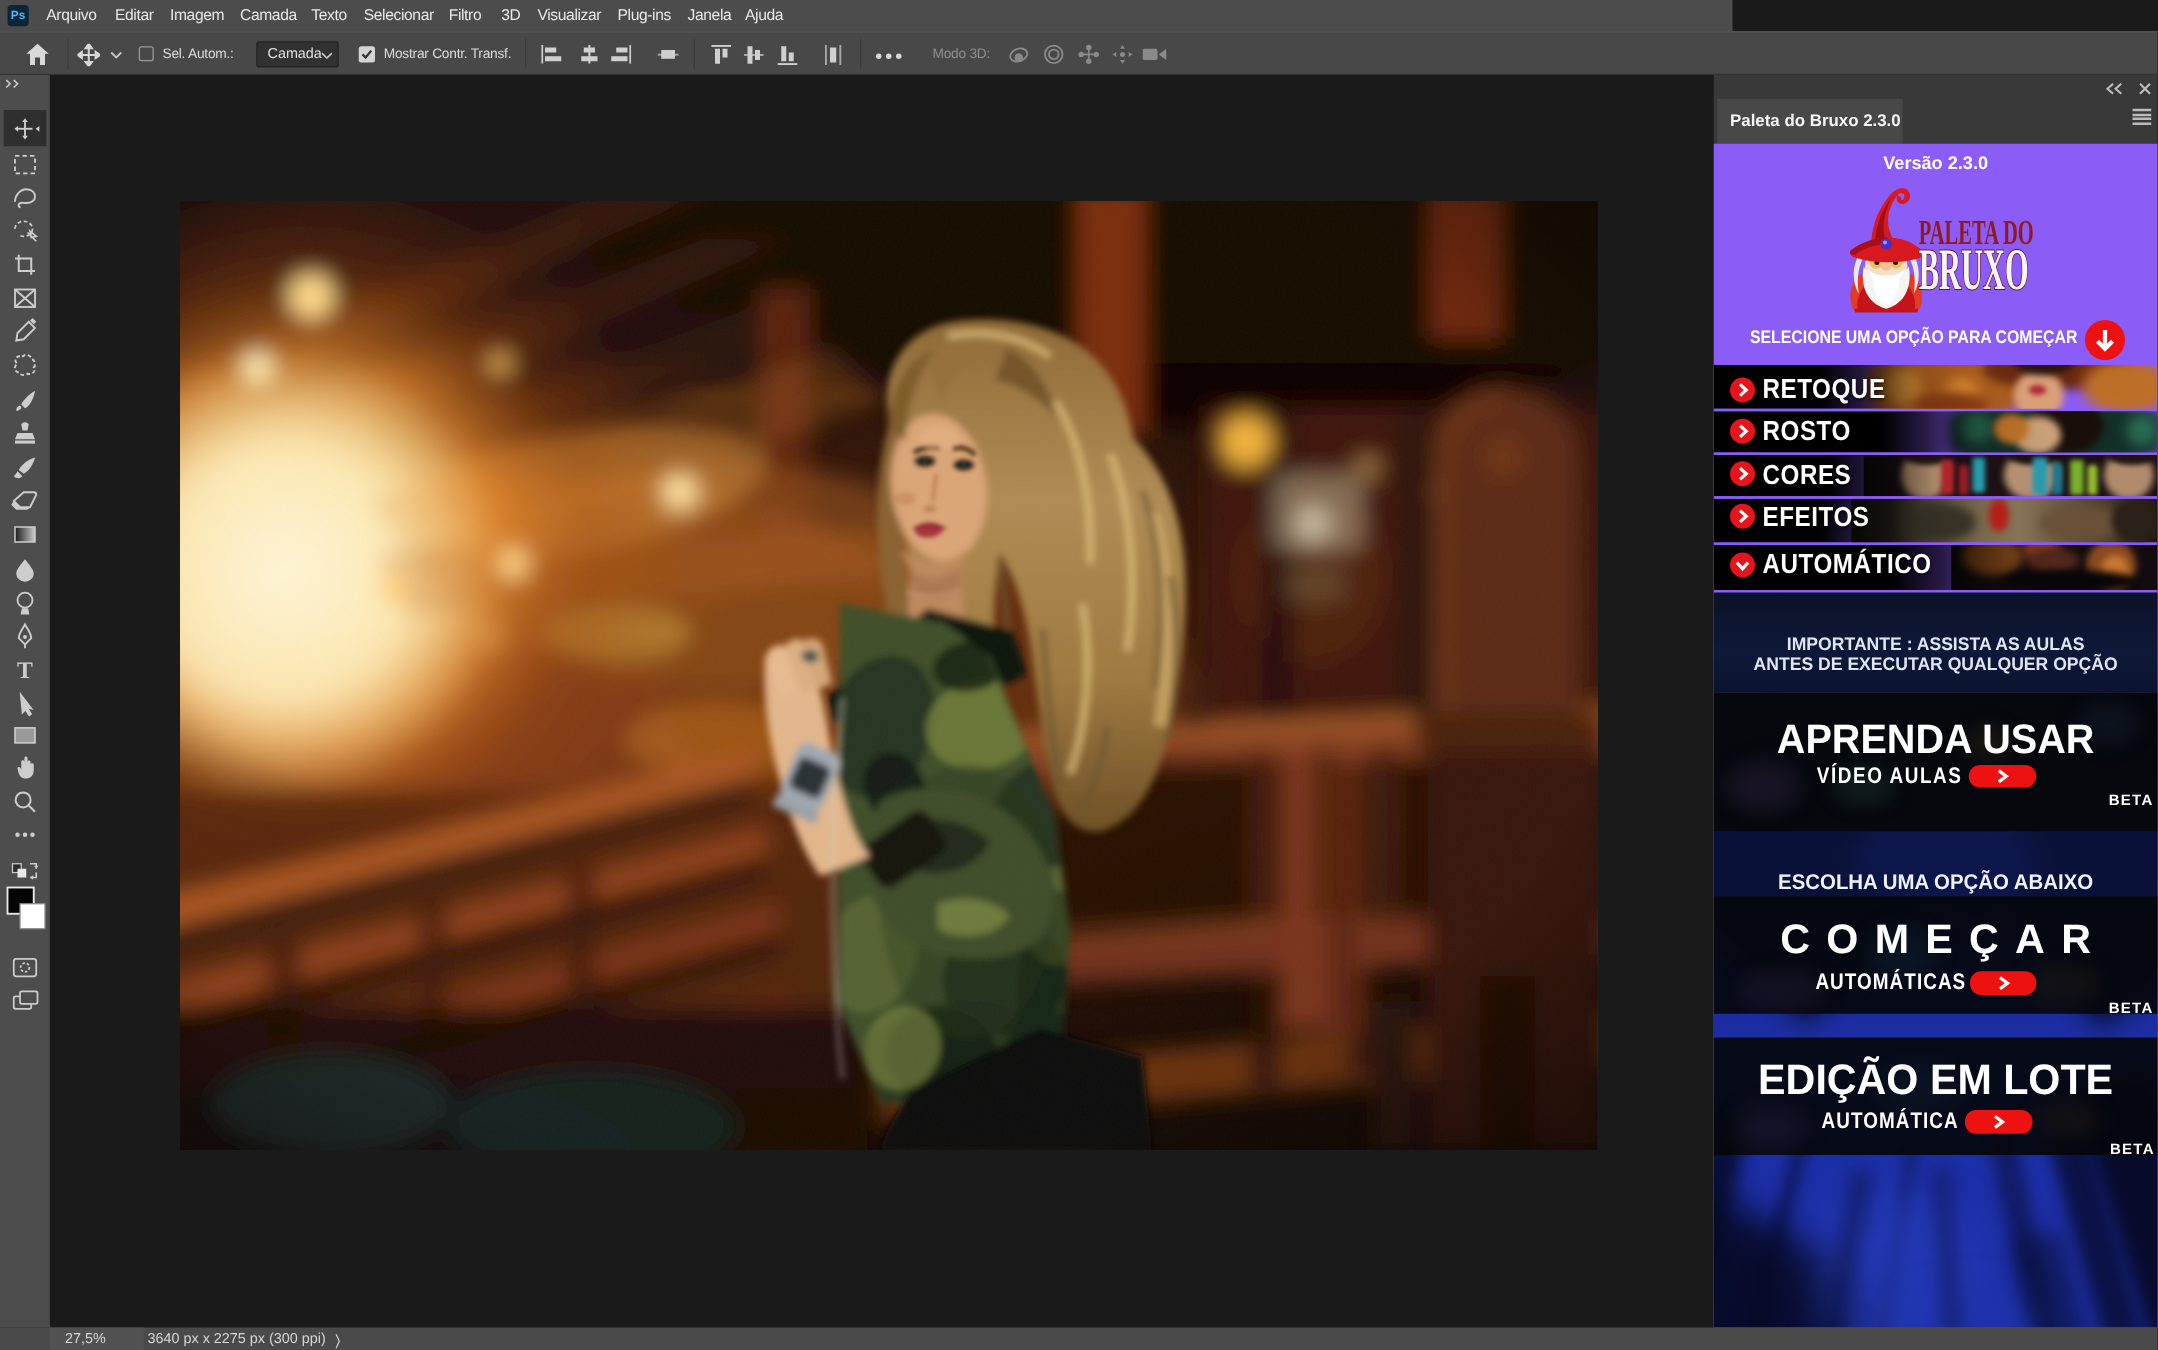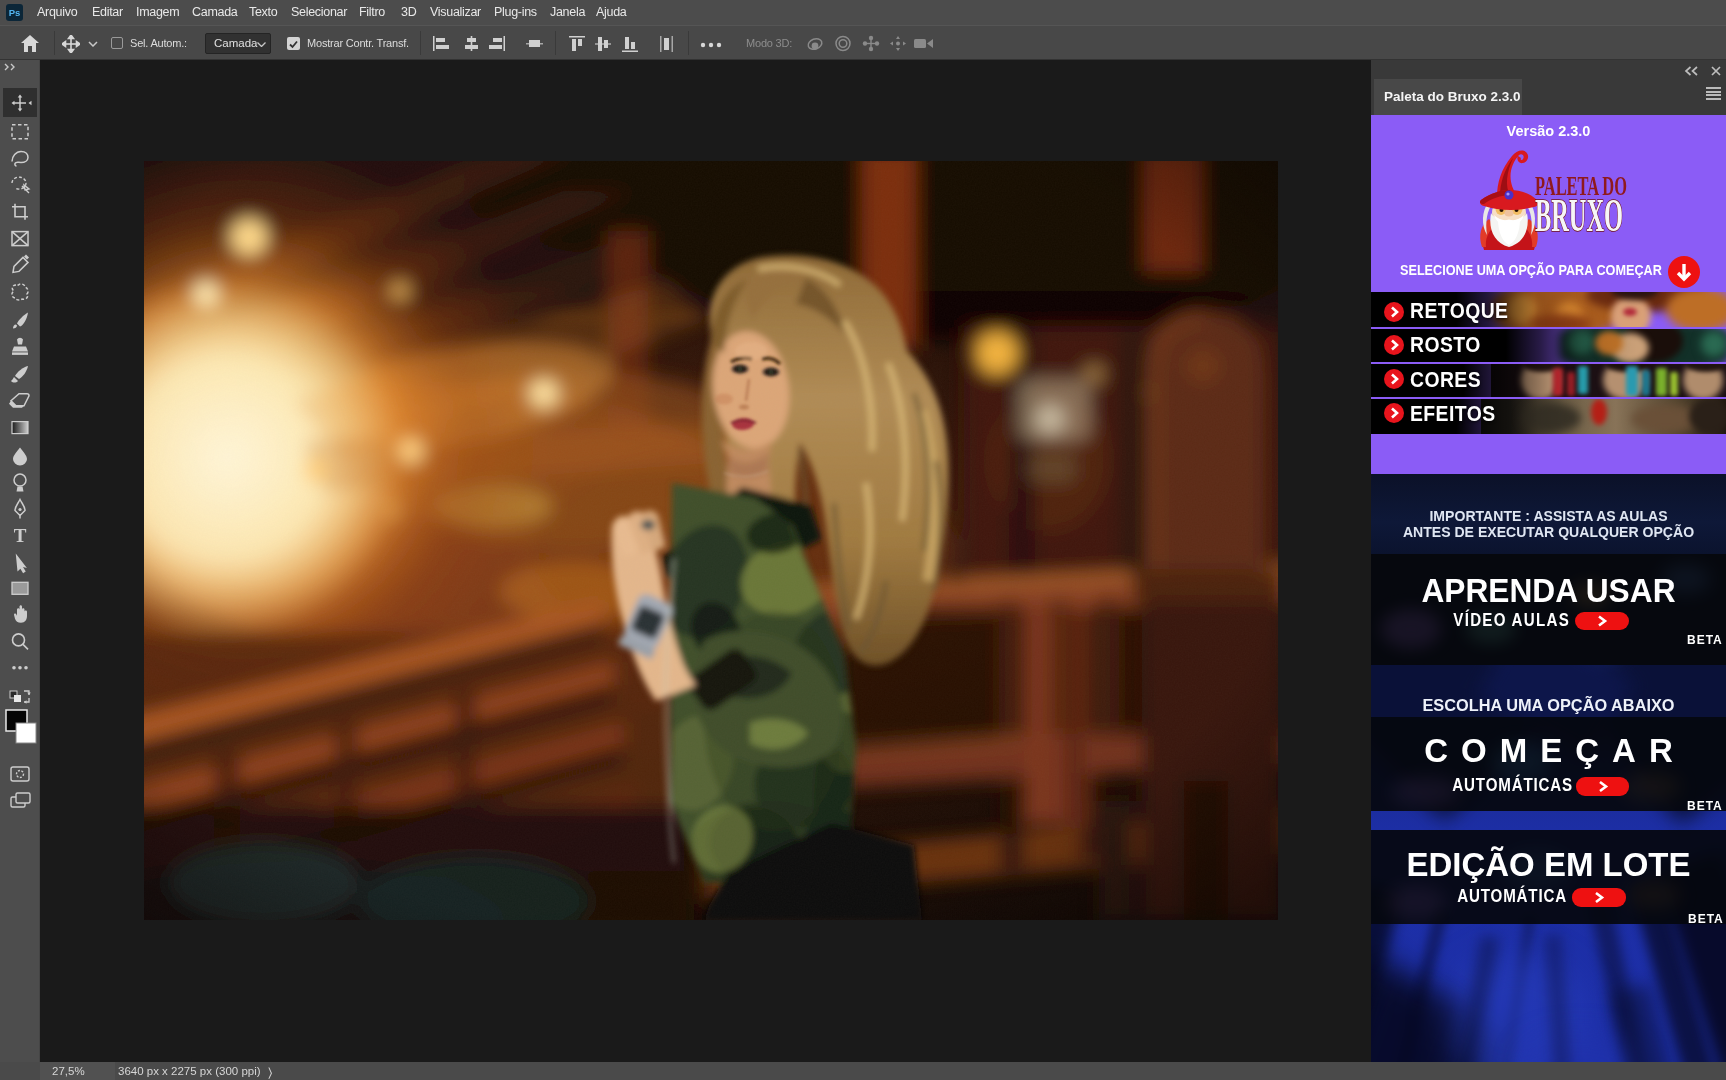--- a/index.html
+++ b/index.html
@@ -1,20 +1,20 @@
 <!DOCTYPE html>
 <html><head>
 <meta charset="utf-8">
 <style>
   * { margin:0; padding:0; box-sizing:border-box; }
   html,body { width:1726px; height:1080px; overflow:hidden; background:#1a1a1a;
     font-family:"Liberation Sans", sans-serif; }
   .abs { position:absolute; }
   
-  #menubar { position:absolute; left:0; top:0; width:1726px; height:25px; background:#4c4c4c; }
+  #menubar { position:absolute; left:0; top:0; width:1386px; height:25px; background:#4c4c4c; }
   #menubar span.m { position:absolute; top:5px; font-size:12.5px; letter-spacing:-0.3px; color:#e8e8e8; }
   #psicon { position:absolute; left:6px; top:4px; width:17px; height:17px; background:#0b2638;
     border-radius:3px; color:#53b5f0; font-size:9.5px; font-weight:bold; text-align:center; line-height:17px; }
   
   #optbar { position:absolute; left:0; top:25px; width:1726px; height:35px; background:#484848;
     border-top:1px solid #555; border-bottom:1px solid #333; }
   .obtxt { position:absolute; top:11px; font-size:11px; letter-spacing:-0.2px; color:#dcdcdc; }
   .obsep { position:absolute; top:5px; width:1px; height:24px; background:#3a3a3a; }
   
   #toolbar { position:absolute; left:0; top:60px; width:40px; height:1002px; background:#4d4d4d;
@@ -723,20 +723,36 @@
       <div class="blob" style="left:260px;top:6px;width:70px;height:28px;background:#6a5038;filter:blur(4px)"></div>
       <div class="blob" style="left:318px;top:0px;width:40px;height:35px;background:#2a2018;filter:blur(3px)"></div>
       <div style="position:absolute;inset:0;background:linear-gradient(90deg,#000 24%,rgba(0,0,0,.7) 33%,rgba(0,0,0,.12) 47%,rgba(0,0,0,0) 60%)"></div>
       <div class="rcirc" style="top:4px">
           <svg width="20" height="20" viewBox="0 0 20 20">
             <path d="M8 5.5 L13 10 L8 14.5" stroke="#fff" stroke-width="2.6" fill="none"></path>
           </svg>
         </div>
         <span class="rowlab" style="top:2px">EFEITOS</span>
       </div>
+    <div class="row" style="top:321px;height:36px" id="row5">
+      <div style="position:absolute;left:190px;top:0;width:165px;height:36px;background:#120c10"></div>
+      <div class="blob" style="left:198px;top:-6px;width:50px;height:30px;background:#7c4418;filter:blur(4px)"></div>
+        <div class="blob" style="left:246px;top:-8px;width:30px;height:22px;background:#8c3c20;filter:blur(4px)"></div>
+      <div class="blob" style="left:252px;top:2px;width:40px;height:22px;background:#54281c;filter:blur(4px)"></div>
+      <div class="blob" style="left:298px;top:-4px;width:40px;height:40px;background:#8a4a20;filter:blur(3px)"></div>
+      <div class="blob" style="left:310px;top:8px;width:22px;height:26px;background:#c87830;filter:blur(3px)"></div>
+      <div class="blob" style="left:230px;top:20px;width:110px;height:18px;background:#0a0608;filter:blur(3px)"></div>
+      <div style="position:absolute;inset:0;background:linear-gradient(90deg,#000 40%,rgba(0,0,0,.7) 52%,rgba(0,0,0,.15) 66%,rgba(0,0,0,0) 78%)"></div>
+      <div class="rcirc" style="top:6px">
+          <svg width="20" height="20" viewBox="0 0 20 20">
+            <path d="M5.5 8 L10 13 L14.5 8" stroke="#fff" stroke-width="2.6" fill="none"></path>
+          </svg>
+        </div>
+        <span class="rowlab" style="top:2px">AUTOMÁTICO</span>
+      </div>
 
     <div class="abs" style="left:0;top:359px;width:355px;height:80px;background:linear-gradient(180deg,#0b1128,#0e1838 60%,#0b132e)"></div>
     <div class="abs" style="left:0;top:393px;width:355px;text-align:center;font-size:14.5px;font-weight:bold;color:#dfe6f2;line-height:16px;transform:scaleX(.97)">IMPORTANTE : ASSISTA AS AULAS<br>ANTES DE EXECUTAR QUALQUER OPÇÃO</div>
 
     <div id="bluezone" class="abs" style="left:0;top:439px;width:355px;height:508px;overflow:hidden;background:linear-gradient(180deg,#0a1030 0%,#13225c 100px,#18288a 175px,#1d2fa8 290px,#1c2ea6 100%)">
       <div style="position:absolute;left:-40px;top:60px;width:200px;height:160px;background:#0a1138;transform:rotate(45deg);filter:blur(10px)"></div>
       <div style="position:absolute;left:230px;top:50px;width:220px;height:170px;background:#0a1138;transform:rotate(-40deg);filter:blur(10px)"></div>
       <div style="position:absolute;left:120px;top:90px;width:130px;height:90px;background:#0d164a;transform:rotate(30deg);filter:blur(9px)"></div>
       <div style="position:absolute;left:-45px;top:330px;width:40px;height:300px;background:rgba(5,9,40,.85);transform:rotate(14deg);filter:blur(7px)"></div>
       <div style="position:absolute;left:28px;top:350px;width:14px;height:300px;background:rgba(6,10,46,.5);transform:rotate(14deg);filter:blur(5px)"></div>

